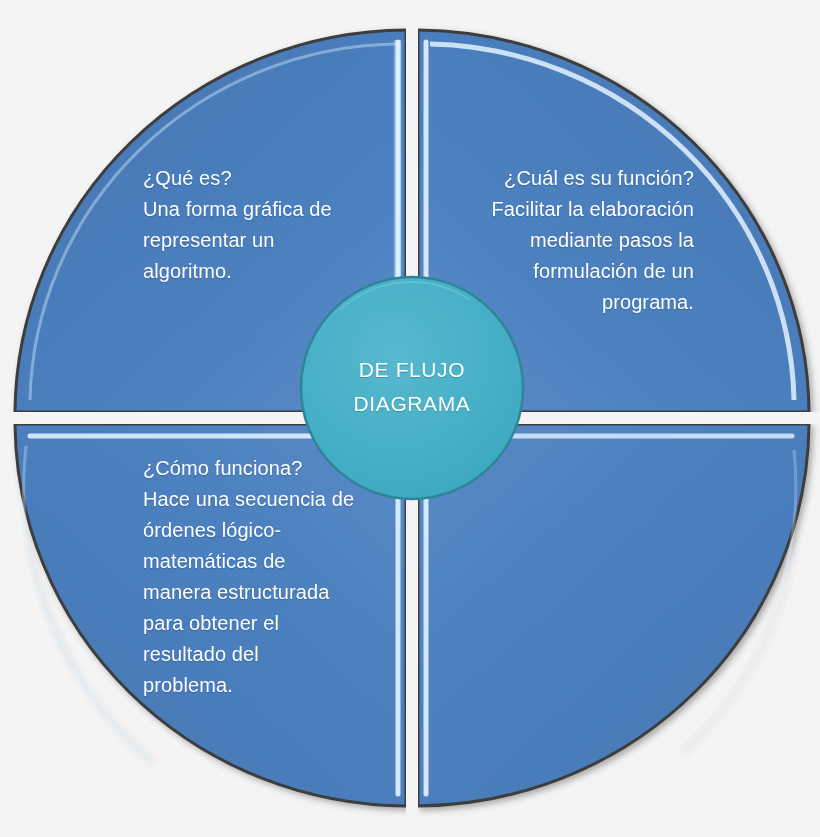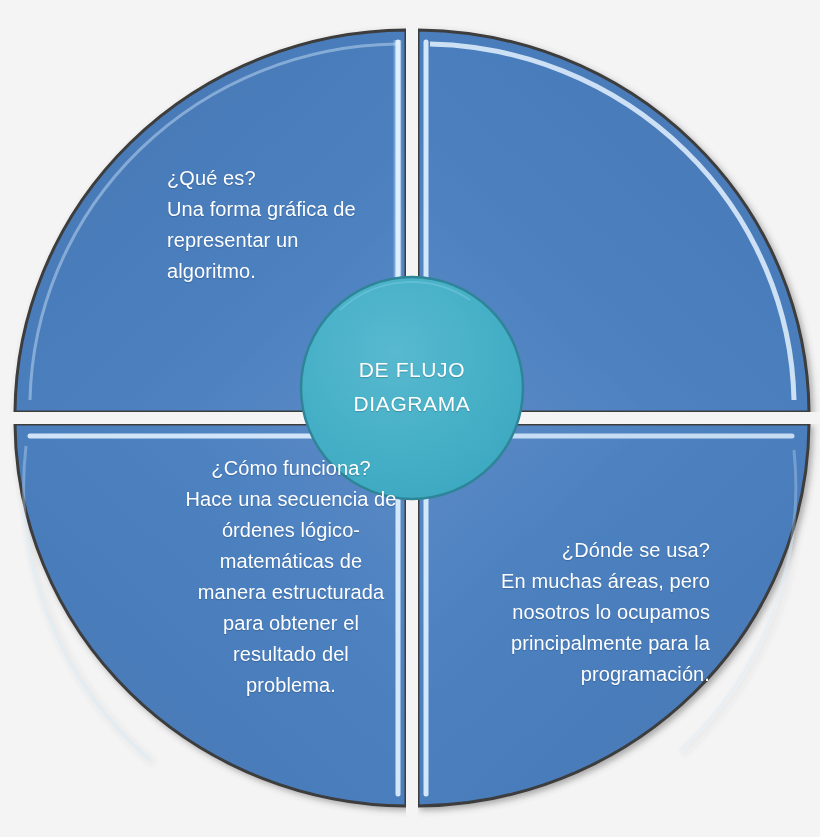--- a/index.html
+++ b/index.html
@@ -31,40 +31,39 @@
 
   
   .quad-text {
     position: absolute;
     color: #ffffff;
     font-size: 20px;
     line-height: 31px;
     white-space: pre-line;
     letter-spacing: 0.1px;
     text-shadow: 0 1px 1px rgba(20,50,90,0.30);
-    margin-left: 24px;
   }
 
   #q-tl-text {
     left: 143px;
     top: 163px;
     width: 260px;
     text-align: left;
   }
   #q-tr-text {
     left: 432px;
     top: 163px;
     width: 262px;
     text-align: right;
   }
   #q-bl-text {
     left: 143px;
     top: 453px;
     width: 248px;
-    text-align: center;
+    text-align: left;
   }
   #q-br-text {
     left: 424px;
     top: 535px;
     width: 262px;
     text-align: right;
   }
 
   #center-text {
     position: absolute;
@@ -174,34 +173,34 @@
       <circle cx="412" cy="388" r="111" fill="url(#gradCenter)" stroke="#2e8598" stroke-width="2.5"></circle>
       <path d="M 340,310 A 105,105 0 0 1 470,300" stroke="#8fd6e6" stroke-width="2" stroke-opacity="0.35" fill="none"></path>
     </g>
   </svg>
 
   <div class="quad-text" id="q-tl-text">¿Qué es?
 Una forma gráfica de
 representar un
 algoritmo.</div>
 
+  <div class="quad-text" id="q-tr-text">¿Cuál es su función?
+Facilitar la elaboración
+mediante pasos la
+formulación de un
+programa.</div>
 
   <div class="quad-text" id="q-bl-text">¿Cómo funciona?
 Hace una secuencia de
 órdenes lógico-
 matemáticas de
 manera estructurada
 para obtener el
 resultado del
 problema.</div>
 
-  <div class="quad-text" id="q-br-text">¿Dónde se usa?
-En muchas áreas, pero
-nosotros lo ocupamos
-principalmente para la
-programación.</div>
 
   <div id="center-text">
     <div>DE FLUJO</div>
     <div>DIAGRAMA</div>
   </div>
 
 </div>
 
 </body></html>

